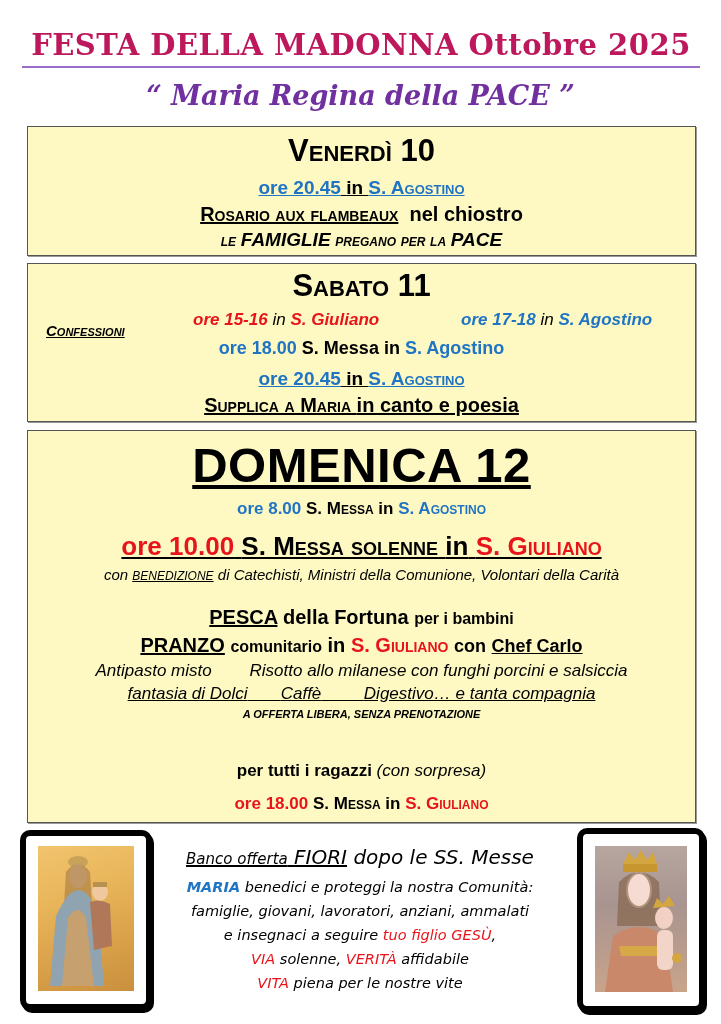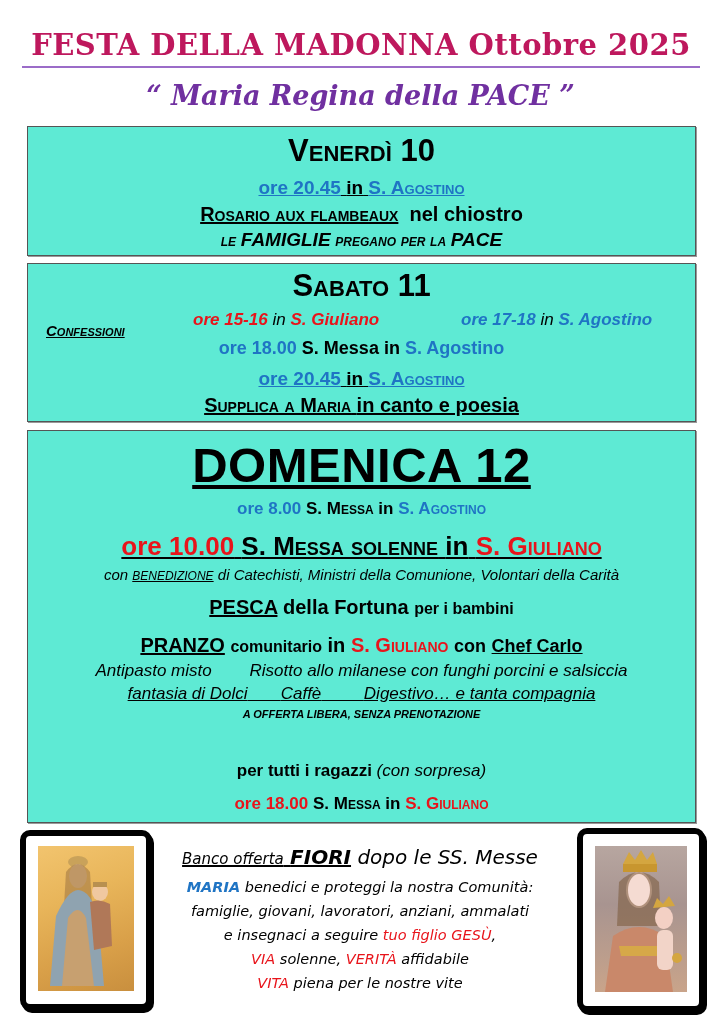--- a/index.html
+++ b/index.html
@@ -4,21 +4,21 @@
 <style>
   html, body { margin:0; padding:0; background:#ffffff; }
   body { width:721px; height:1024px; position:relative; overflow:hidden;
          font-family:"Liberation Sans", sans-serif; color:#000; }
   .abs { position:absolute; }
   .title { top:28px; left:22px; width:678px; text-align:center; color:#be185d;
            font-family:"DejaVu Serif", serif; font-weight:bold; font-size:29px; letter-spacing:0.5px; white-space:nowrap; }
   .title-rule { top:66px; left:22px; width:678px; height:2px; background:#9b6cc8; }
   .subtitle { top:80px; left:0; width:721px; text-align:center; color:#7030a0;
               font-family:"DejaVu Serif", serif; font-style:italic; font-weight:bold; font-size:27px; }
-  .box { position:absolute; left:27px; width:667px; border:1.5px solid #555; box-shadow:1px 1px 0 #999; background:#5eead4; }
+  .box { position:absolute; left:27px; width:667px; border:1.5px solid #555; box-shadow:1px 1px 0 #999; background:#fef9c3; }
   .line { position:absolute; left:0; right:0; text-align:center; font-weight:bold; white-space:nowrap; }
   .blue { color:#1f74c4; }
   .red  { color:#e8141b; }
   .u { text-decoration:underline; }
   .i { font-style:italic; }
   .nb { font-weight:normal; }
   .frame { position:absolute; border:6px solid #000; border-radius:10px; background:#fff; box-shadow:2px 3px 0 #000; }
   .photo { position:absolute; }
   .calibri { font-family:"DejaVu Sans", sans-serif; font-style:italic; }
 </style>
@@ -71,21 +71,21 @@
   <div class="line u" style="top:6px; font-size:49px; letter-spacing:0.5px;">DOMENICA 12</div>
   <div class="line" style="top:68px; font-size:17px;">
     <span class="blue">ore 8.00</span> <span style="font-variant:small-caps;">S. Messa</span> <span>in</span> <span class="blue" style="font-variant:small-caps;">S. Agostino</span>
   </div>
   <div class="line u" style="top:100px; font-size:26px;">
     <span class="red">ore 10.00</span> <span style="font-variant:small-caps;">S. Messa solenne</span> <span>in</span> <span class="red" style="font-variant:small-caps;">S. Giuliano</span>
   </div>
   <div class="line i nb" style="top:135px; font-size:15px;">
     <span>con</span> <span class="u" style="font-size:12px;">BENEDIZIONE</span> <span>di Catechisti, Ministri della Comunione, Volontari della Carità</span>
   </div>
-  <div class="line" style="top:165px; font-size:20px;">
+  <div class="line" style="top:175px; font-size:20px;">
     <span class="u">PESCA</span> <span>della Fortuna</span> <span style="font-size:16px;">per i bambini</span>
   </div>
   <div class="line" style="top:203px; font-size:20px;">
     <span class="u">PRANZO</span> <span style="font-size:16px;">comunitario</span> <span>in</span> <span class="red" style="font-variant:small-caps;">S. Giuliano</span> <span style="font-size:18px;">con</span> <span class="u" style="font-size:18px;">Chef Carlo</span>
   </div>
   <div class="line i nb" style="top:230px; font-size:17px;">
     <span>Antipasto misto</span>&nbsp;&nbsp;&nbsp;&nbsp;&nbsp;&nbsp;&nbsp;&nbsp;<span>Risotto allo milanese con funghi porcini e salsiccia</span>
   </div>
   <div class="line i nb" style="top:253px; font-size:17px;text-decoration:underline;">
     <span>fantasia di Dolci</span>&nbsp;&nbsp;&nbsp;&nbsp;&nbsp;&nbsp;&nbsp;<span>Caffè</span>&nbsp;&nbsp;&nbsp;&nbsp;&nbsp;&nbsp;&nbsp;&nbsp;&nbsp;<span>Digestivo… e tanta compagnia</span>
@@ -109,21 +109,21 @@
       <path d="M24 140 L30 72 Q40 56 48 72 L56 140 Z" fill="#c7a070"></path>
       <ellipse cx="62" cy="46" rx="8" ry="9" fill="#f0c8a0"></ellipse>
       <rect x="55" y="36" width="14" height="5" fill="#b89050"></rect>
       <path d="M52 56 Q62 52 72 58 L74 100 L56 104 Z" fill="#b07858"></path>
     </svg>
   </div>
 </div>
 
 <div class="abs" style="left:150px; top:845px; width:420px; height:170px;">
   <div class="line calibri" style="top:0px; font-size:20px; font-weight:normal;">
-    <span class="u"><span style="font-size:15px;">Banco offerta</span> <span style="font-weight:bold;">FIORI</span></span> <span>dopo le SS. Messe</span>
+    <span class="u"><span style="font-size:15px;">Banco offerta</span> <span style="font-weight:normal;">FIORI</span></span> <span>dopo le SS. Messe</span>
   </div>
   <div class="line calibri" style="top:34px; font-size:14.5px; font-weight:normal;">
     <span class="blue" style="font-weight:bold;">MARIA</span> <span>benedici e proteggi la nostra Comunità:</span>
   </div>
   <div class="line calibri" style="top:58px; font-size:14.5px; font-weight:normal;">famiglie, giovani, lavoratori, anziani, ammalati</div>
   <div class="line calibri" style="top:82px; font-size:14.5px; font-weight:normal;">
     <span>e insegnaci a seguire</span> <span class="red">tuo figlio GESÙ</span><span>,</span>
   </div>
   <div class="line calibri" style="top:106px; font-size:14.5px; font-weight:normal;">
     <span class="red">VIA</span> <span>solenne,</span> <span class="red">VERITÀ</span> <span>affidabile</span>

